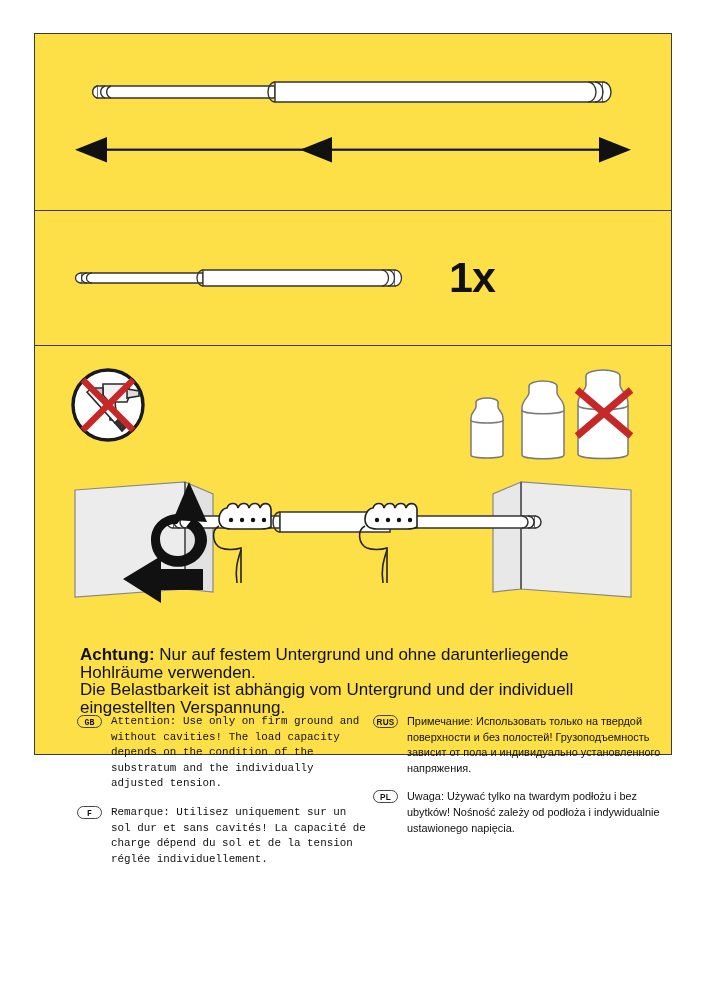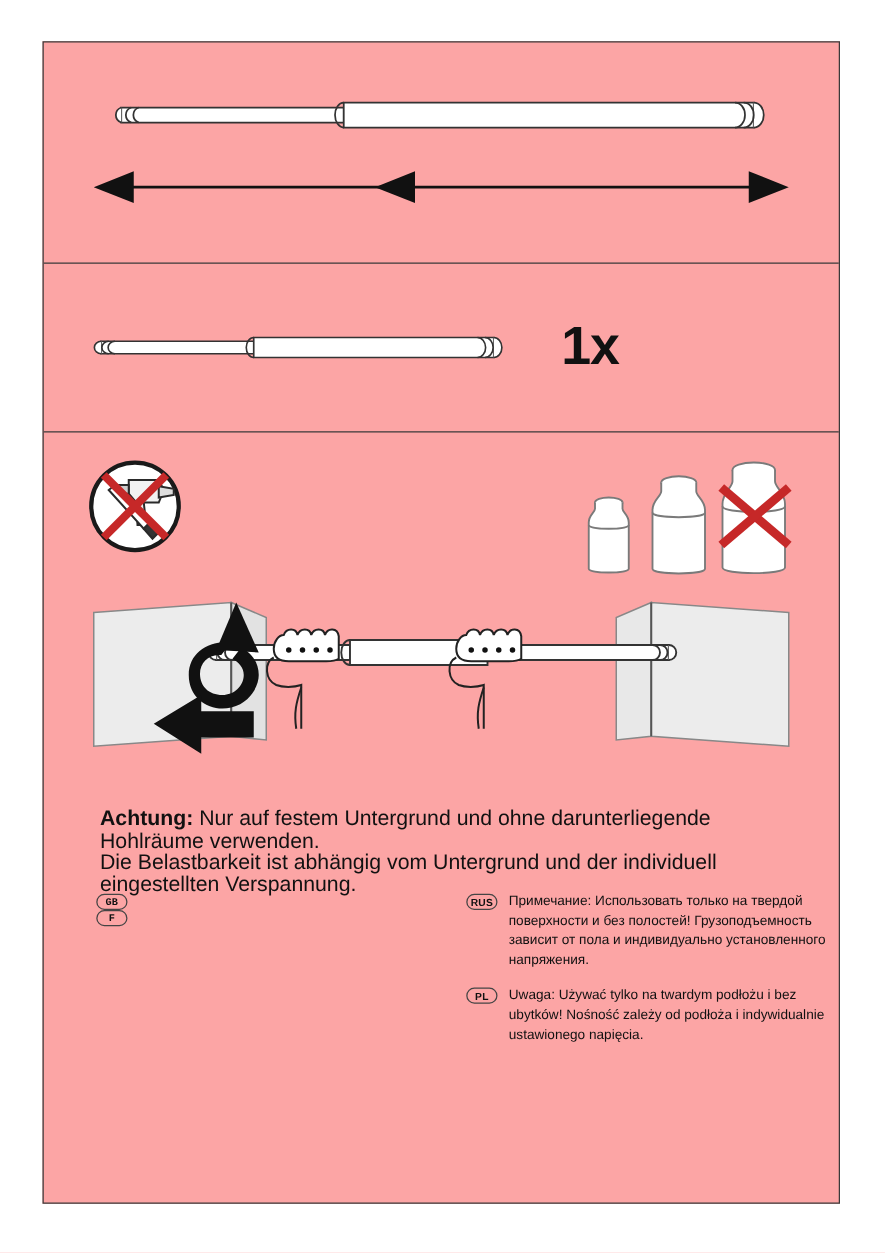--- a/index.html
+++ b/index.html
@@ -14,24 +14,24 @@
     color: #1a1a1a;
     overflow: hidden;
     position: relative;
   }
 
   #sheet {
     position: absolute;
     left: 34px;
     top: 33px;
     width: 638px;
-    height: 930px;
+    height: 722px;
     border: 1.6px solid #3a3a3a;
     box-sizing: border-box;
-    background: #fca5a5;
+    background: #fde047;
   }
 
   .panel {
     position: relative;
     box-sizing: border-box;
     width: 100%;
   }
   .panel-divider {
     border-bottom: 1.6px solid #3a3a3a;
   }
@@ -312,23 +312,25 @@
         <b>Achtung:</b><span> Nur auf festem Untergrund und ohne darunterliegende Hohlräume verwenden.</span>
       </div>
       <div>Die Belastbarkeit ist abhängig vom Untergrund und der individuell eingestellten Verspannung.</div>
     </div>
 
     <div class="lang-cols">
 
       <div class="lang-col left">
         <div class="lang-block">
           <span class="lang-badge">GB</span>
+          <span class="lang-text">Attention: Use only on firm ground and without cavities! The load capacity depends on the condition of the substratum and the individually adjusted tension.</span>
         </div>
         <div class="lang-block">
           <span class="lang-badge">F</span>
+          <span class="lang-text">Remarque: Utilisez uniquement sur un sol dur et sans cavités! La capacité de charge dépend du sol et de la tension réglée individuellement.</span>
         </div>
       </div>
 
       <div class="lang-col right">
         <div class="lang-block">
           <span class="lang-badge">RUS</span>
           <span class="lang-text">Примечание: Использовать только на твердой поверхности и без полостей! Грузоподъемность зависит от пола и индивидуально установленного напряжения.</span>
         </div>
         <div class="lang-block">
           <span class="lang-badge">PL</span>

